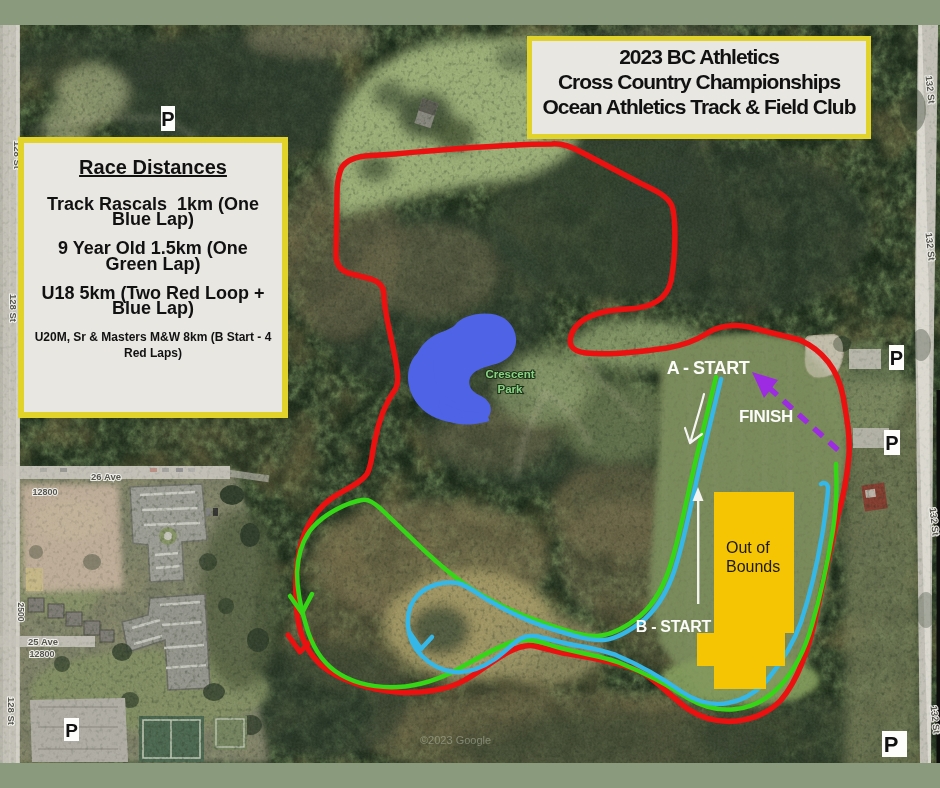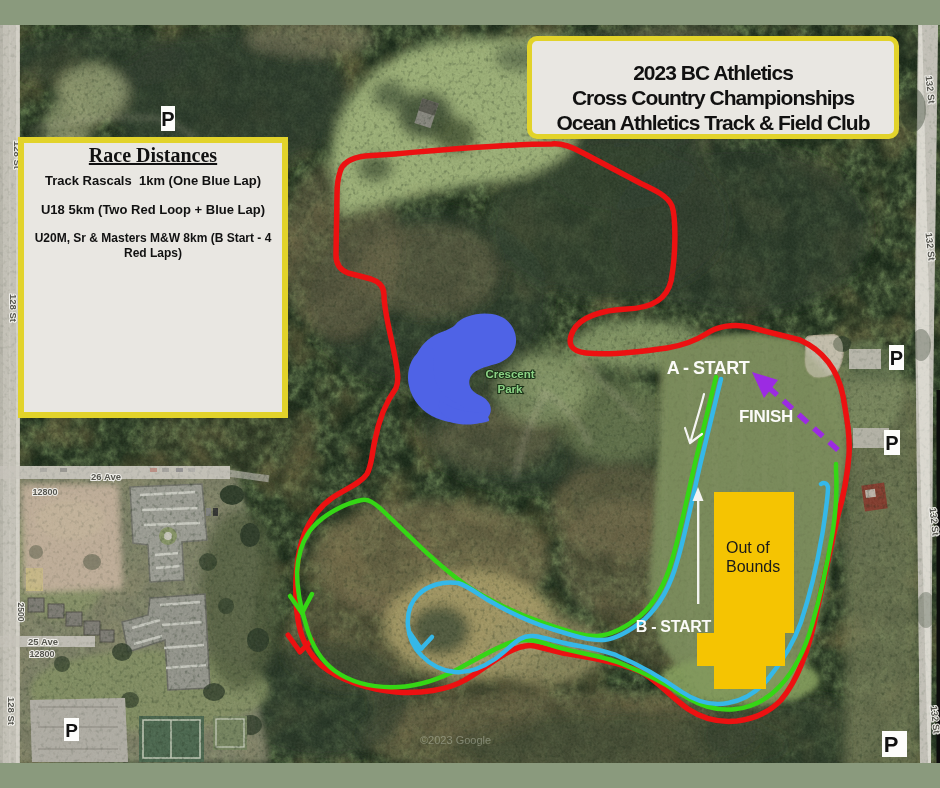--- a/index.html
+++ b/index.html
@@ -1,23 +1,23 @@
 <!DOCTYPE html>
 <html><head>
 <meta charset="utf-8">
 <style>
 html,body{margin:0;padding:0;}
 *{box-sizing:border-box;}
 #canvas{position:relative;width:940px;height:788px;background:#8a9a7d;overflow:hidden;font-family:"Liberation Sans",sans-serif;}
 #map{position:absolute;left:0;top:0;}
 .box{position:absolute;background:#e9e7e2;border:5px solid #e2d32a;color:#111;}
-#titlebox{left:527px;top:36px;width:372px;height:103px;font-size:21px;font-weight:bold;text-align:center;line-height:25px;padding-top:19px;letter-spacing:-1px;white-space:nowrap;border-radius:10px;}
+#titlebox{left:527px;top:36px;width:344px;height:103px;font-size:21px;font-weight:bold;text-align:center;line-height:25px;padding-top:3px;letter-spacing:-1px;white-space:nowrap;}
 #racebox{left:18px;top:137px;width:270px;height:281px;border-width:6px;text-align:center;padding:0 6px;}
-#racebox h3{font-size:20px;line-height:21px;margin:0;padding-top:2px;text-decoration:underline;font-family:Liberation Serif, serif;}
-#racebox p{font-size:13px;font-weight:bold;margin:0;padding:6.75px 0;line-height:15.5px;}
+#racebox h3{font-size:20px;line-height:21px;margin:12px;padding-top:2px;text-decoration:underline;}
+#racebox p{font-size:18px;font-weight:bold;margin:0;padding:6.75px 0;line-height:15.5px;}
 </style>
 </head>
 <body>
 <div id="canvas">
 <svg id="map" width="940" height="788" viewBox="0 0 940 788">
 <defs>
 <clipPath id="mapclip">
           <rect x="0" y="25" width="940" height="738"></rect>
         </clipPath>
 <filter id="blur6" x="-30%" y="-30%" width="160%" height="160%">
@@ -388,16 +388,17 @@
 <text x="45" y="495" text-anchor="middle" font-size="9">12800</text>
 <text x="42" y="657" text-anchor="middle" font-size="9">12800</text>
 </g>
 </svg>
 
 <div id="titlebox" class="box">2023 BC Athletics<br>Cross Country Championships<br>Ocean Athletics Track &amp; Field Club</div>
 
 <div id="racebox" class="box">
 <h3>Race Distances</h3>
 <p>Track Rascals&nbsp; 1km (One Blue Lap)</p>
+<p>9 Year Old 1.5km (One Green Lap)</p>
 <p>U18 5km (Two Red Loop + Blue Lap)</p>
 <p style="font-size:12px">U20M, Sr &amp; Masters M&amp;W 8km (B&nbsp;Start&nbsp;- 4 Red Laps)</p>
 </div>
 </div>
 
 </body></html>

